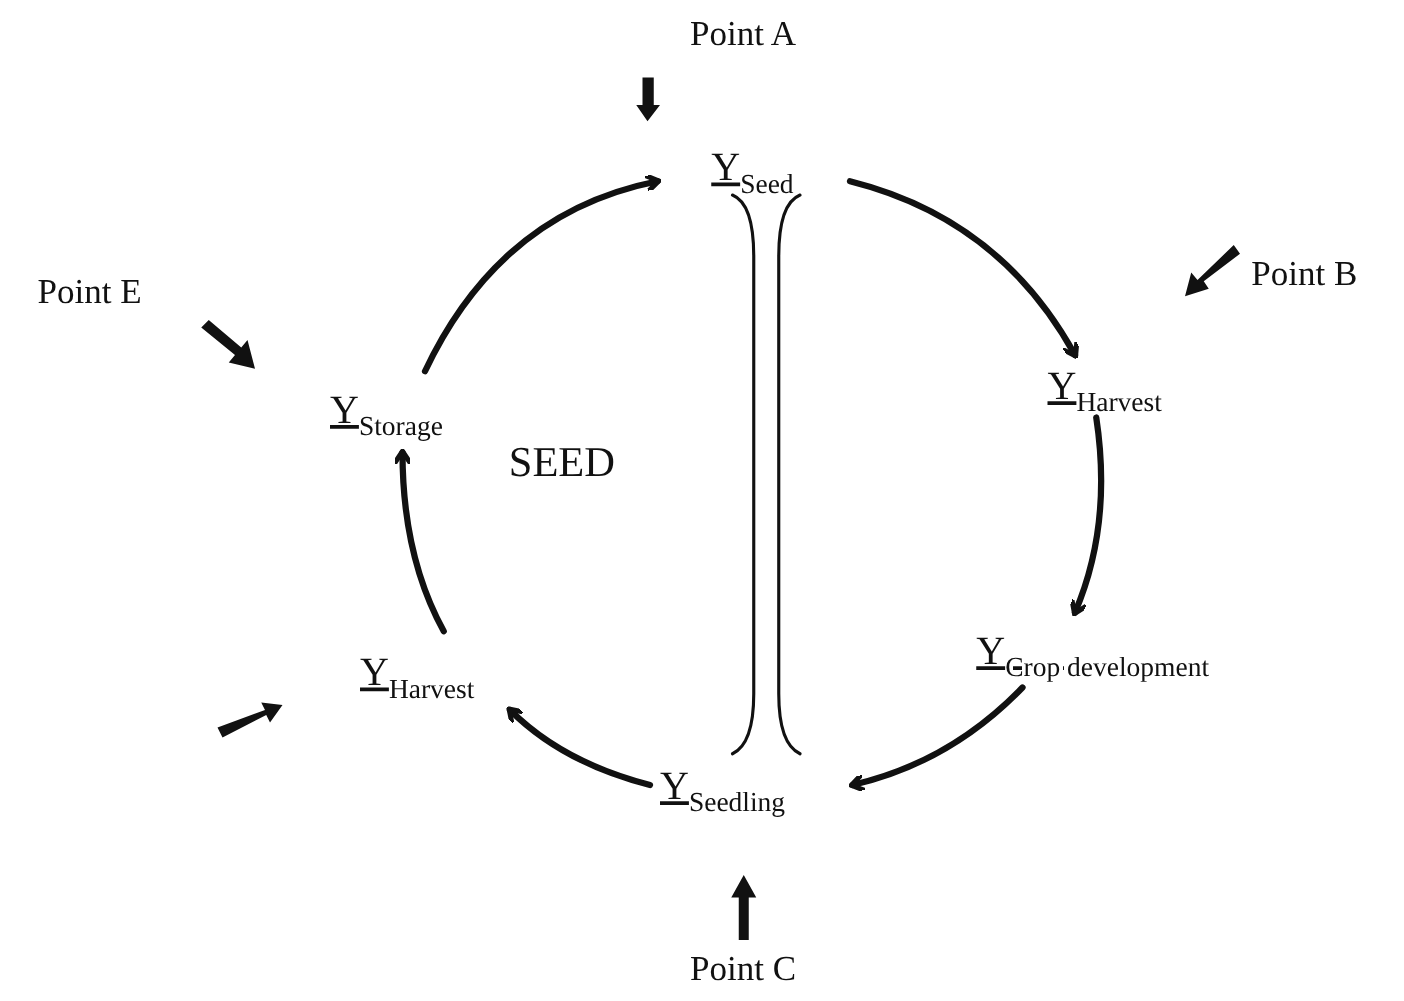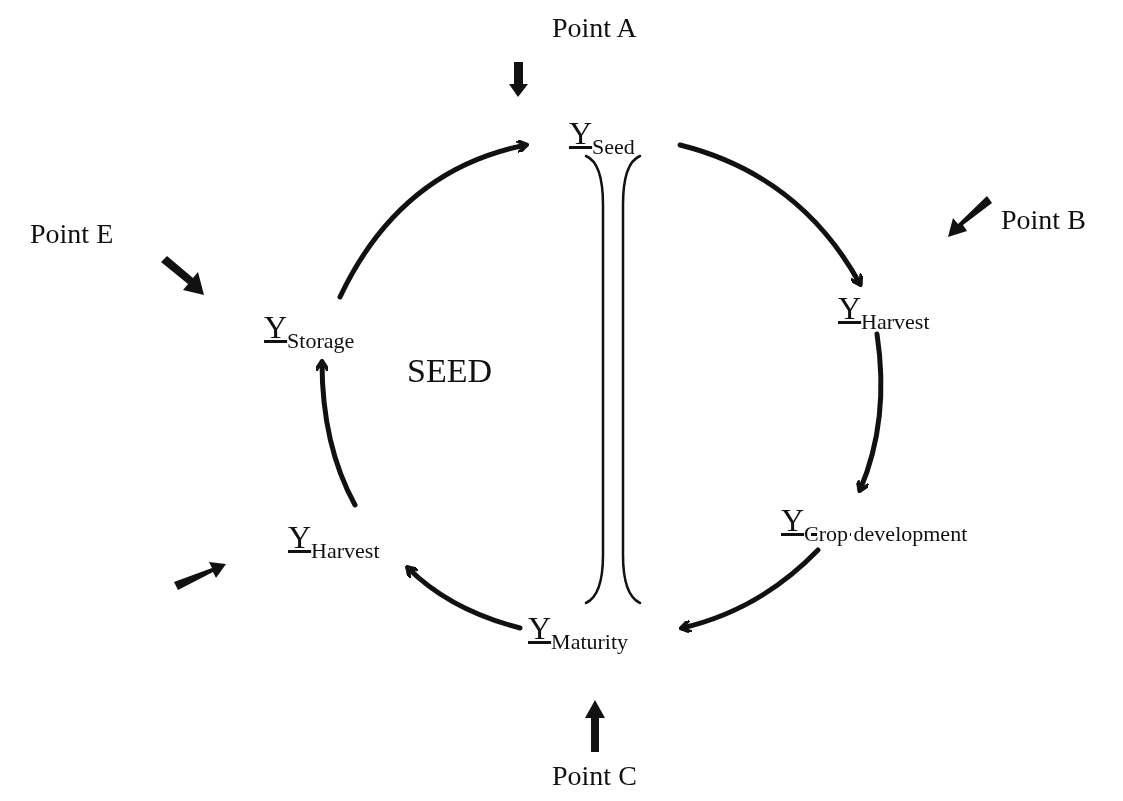--- a/index.html
+++ b/index.html
@@ -57,21 +57,21 @@
   <div class="lbl node" style="left:569px;top:117px;">
     <span>Y</span><span class="sub">Seed</span>
   </div>
   <div class="lbl node" style="left:838px;top:292px;">
     <span>Y</span><span class="sub">Harvest</span>
   </div>
   <div class="lbl node" style="left:781px;top:504px;">
     <span>Y</span><span class="sub">Crop development</span>
   </div>
   <div class="lbl node" style="left:528px;top:612px;">
-    <span>Y</span><span class="sub">Maturity</span>
+    <span>Y</span><span class="sub">Seedling</span>
   </div>
   <div class="lbl node" style="left:288px;top:521px;">
     <span>Y</span><span class="sub">Harvest</span>
   </div>
   <div class="lbl node" style="left:264px;top:311px;">
     <span>Y</span><span class="sub">Storage</span>
   </div>
 
   
   <div class="lbl point" style="left:552px;top:12px;">Point A</div>

